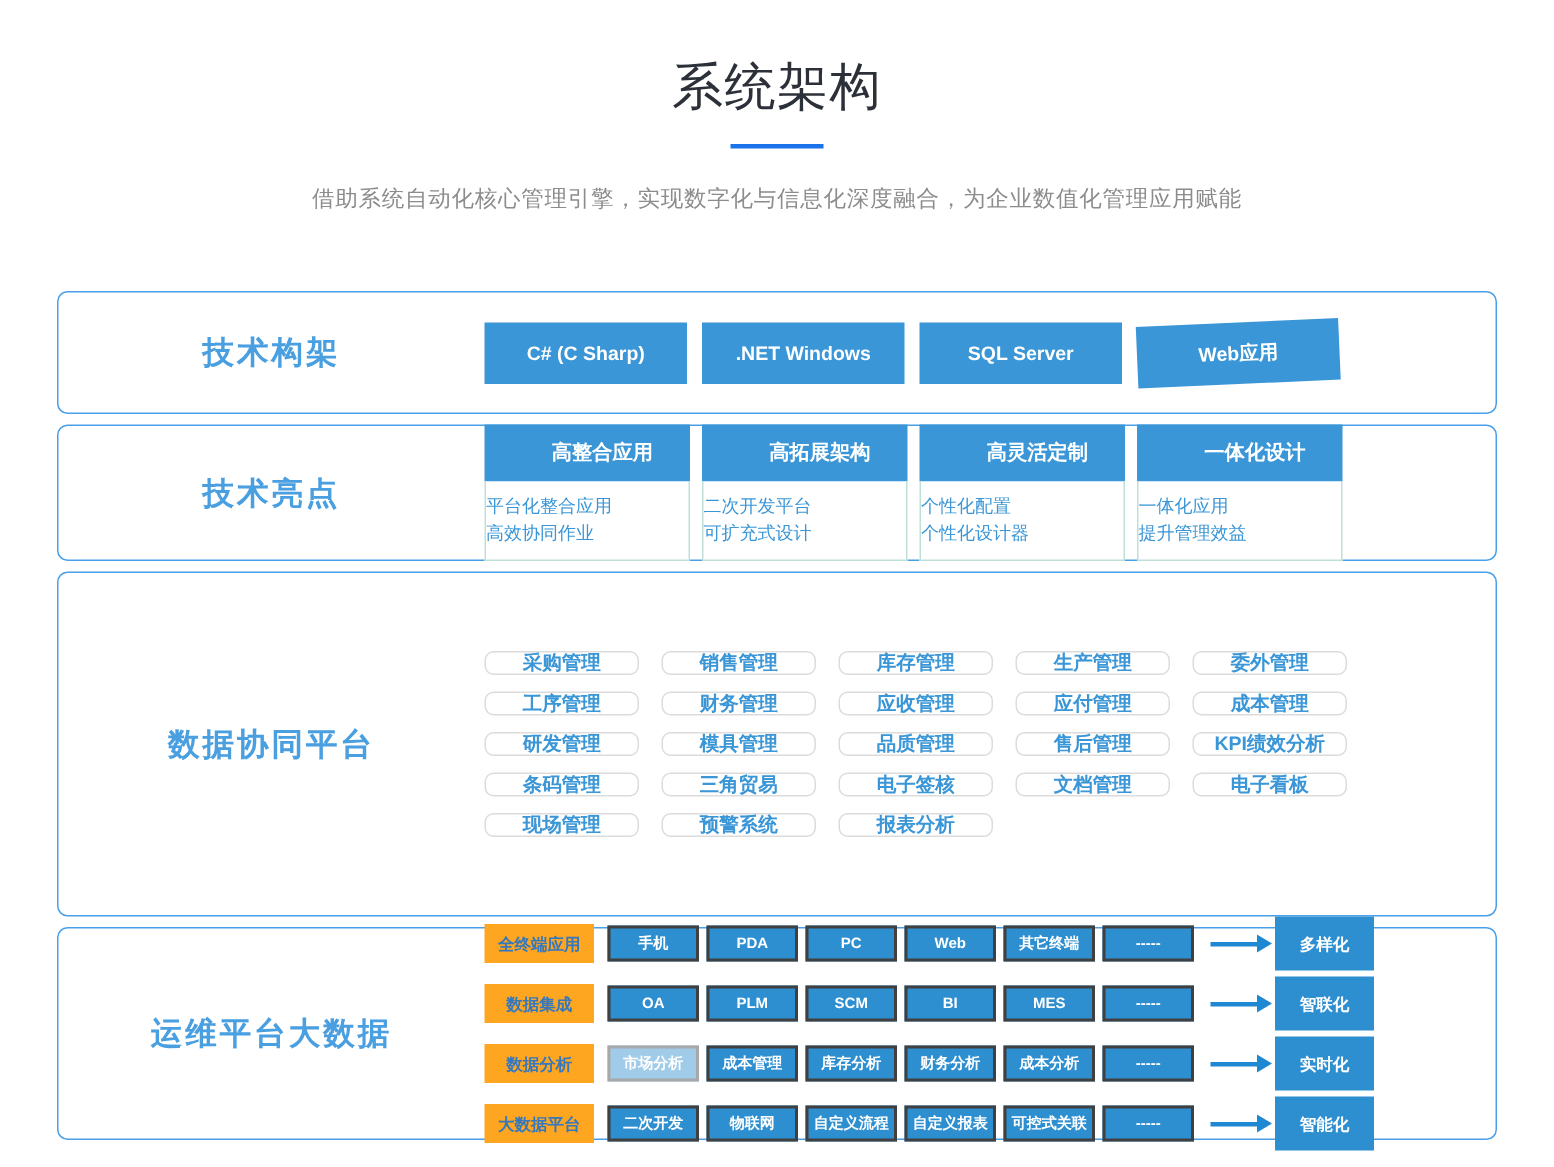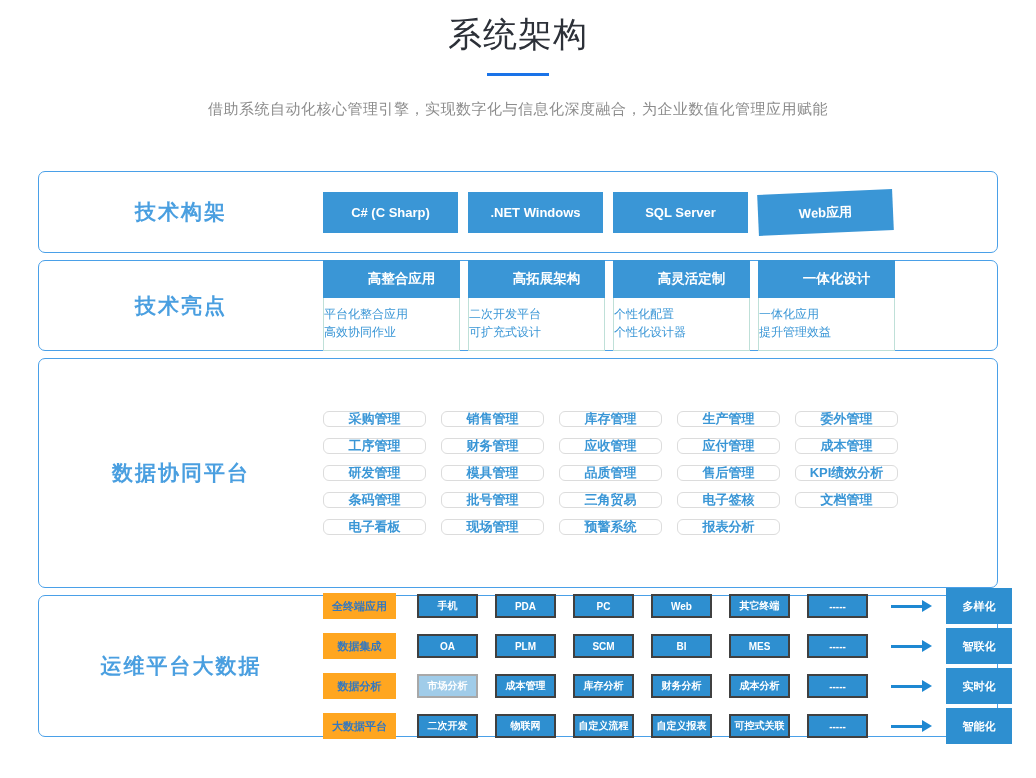--- a/index.html
+++ b/index.html
@@ -1,21 +1,21 @@
 <!DOCTYPE html>
 <html><head>
 <meta charset="utf-8">
 <style>
   * { margin:0; padding:0; box-sizing:border-box; }
   html,body { width:1036px; height:778px; background:#ffffff; overflow:hidden;
     font-family:"Liberation Sans","DejaVu Sans",sans-serif; }
 
   
   .hero { text-align:center; }
-  .hero h1 { font-size:34px; font-weight:500; color:#2c3038; padding-top:12px; letter-spacing:1px; }
+  .hero h1 { font-size:34px; font-weight:500; color:#2c3038; padding-top:35px; letter-spacing:1px; }
   .title-underline { width:62px; height:3px; background:#1a73e8; margin:15px auto 0; }
   .hero p { margin-top:24px; font-size:15px; color:#8c8c8c; letter-spacing:0.5px; }
   .hero { margin-bottom:52px; }
 
   
   .panel { display:flex; align-items:center; border:1px solid #4aa0e8; border-radius:7px;
            margin:0 38px 7px; background:#fff; }
   .panel-label { width:284px; flex:0 0 284px; text-align:center; color:#4a9fe0;
                  font-size:21px; font-weight:bold; letter-spacing:2px; }
   .s1 { height:82px; } .s2 { height:91px; } .s3 { height:230px; } .s4 { height:142px; }
@@ -35,21 +35,21 @@
                text-align:left; color:#3a96d6; font-size:12px; line-height:18px; background:#fff; }
 
   
   .grid { display:grid; grid-template-columns:repeat(5,103px); gap:11px 15px; }
   .grid-cell { height:16px; border:1px solid #dcdcdc; border-radius:6px; background:#fff;
                color:#3a96d6; font-weight:bold; font-size:13px;
                display:flex; align-items:center; justify-content:center; white-space:nowrap; }
 
   
   .ops-rows { display:flex; flex-direction:column; gap:4px; }
-  .ops-row { display:flex; align-items:center; gap:17px; }
+  .ops-row { display:flex; align-items:center; gap:5px; }
   .cat-btn { width:73px; height:26px; background:#ffa620; color:#3578be; font-size:11px;
              font-weight:bold; display:flex; align-items:center; justify-content:center;
              margin-right:4px; white-space:nowrap; }
   .item-btn { width:61px; height:24px; background:#2e8fd0; border:2px solid #404040; color:#fff;
               font-size:10px; font-weight:bold; display:flex; align-items:center;
               justify-content:center; white-space:nowrap; }
   .faded { opacity:0.45; }
   .arrow { width:32px; height:3px; background:#1e88d2; position:relative; margin:0 6px; }
   .arrow::after { content:""; position:absolute; right:-9px; top:-5px; border-left:10px solid #1e88d2;
                   border-top:6.5px solid transparent; border-bottom:6.5px solid transparent; }
@@ -122,21 +122,20 @@
     <div class="grid-cell">财务管理</div>
     <div class="grid-cell">应收管理</div>
     <div class="grid-cell">应付管理</div>
     <div class="grid-cell">成本管理</div>
     <div class="grid-cell">研发管理</div>
     <div class="grid-cell">模具管理</div>
     <div class="grid-cell">品质管理</div>
     <div class="grid-cell">售后管理</div>
     <div class="grid-cell">KPI绩效分析</div>
     <div class="grid-cell">条码管理</div>
-    <div class="grid-cell">批号管理</div>
     <div class="grid-cell">三角贸易</div>
     <div class="grid-cell">电子签核</div>
     <div class="grid-cell">文档管理</div>
     <div class="grid-cell">电子看板</div>
     <div class="grid-cell">现场管理</div>
     <div class="grid-cell">预警系统</div>
     <div class="grid-cell">报表分析</div>
   </div>
 </section>
 

